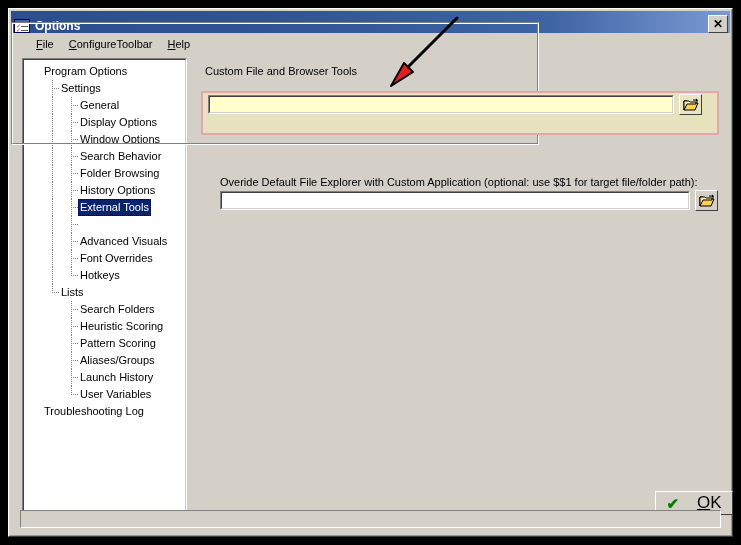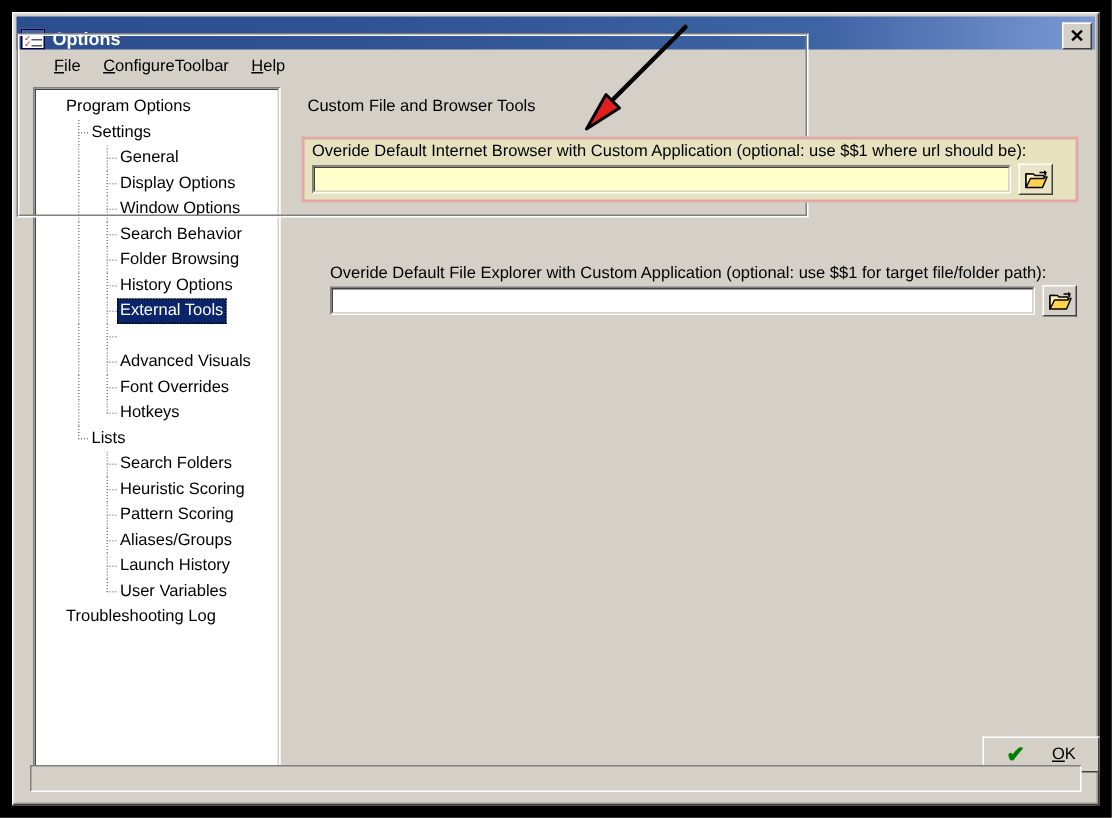--- a/index.html
+++ b/index.html
@@ -358,21 +358,21 @@
     gap: 6px;
     cursor: default;
   }
   #ok-button .ok-check {
     color: #008000;
     font-size: 15px;
     font-weight: bold;
     line-height: 1;
   }
   #ok-button .ok-label {
-    font-size: 11px;
+    font-size: 17px;
     color: #000000;
     margin-left: 12px;
   }
   #ok-button .ok-label u { text-decoration: underline; }
 
   
   #statusbar {
     position: absolute;
     left: 11px;
     bottom: 8px;
@@ -515,21 +515,20 @@
   <div id="splitter"></div>
 
   <div id="content"></div>
 
   <div id="groupbox">
     <div id="groupbox-in"></div>
   </div>
   <div id="groupbox-title">Custom File and Browser Tools</div>
 
   <div id="row-browser" class="field-row">
-    <label class="field-label">Overide Default Internet Browser with Custom Application (optional: use $$1 where url should be):</label>
     <div class="field-line">
       <div class="text-input" id="browser-input">
         <input class="text-input-in" type="text" value="" style="">
       </div>
       <div class="browse-button" id="browser-browse">
         <svg width="16" height="14" viewBox="0 0 16 14">
           <path d="M1 3 L1 12 L12 12 L15 5 L5 5 L4 3 Z" fill="#ffd24d" stroke="#000000" stroke-width="1" stroke-linejoin="round"></path>
           <path d="M1 3 L1 12 L4 6 L13 6 L13 4 L7 4 L6 3 Z" fill="#fff0b0" stroke="#000000" stroke-width="1" stroke-linejoin="round"></path>
           <path d="M10 2 L14 2 L14 4" fill="none" stroke="#000000" stroke-width="1"></path>
           <path d="M13 0.5 L15 2 L13 3.5 Z" fill="#000000"></path>

